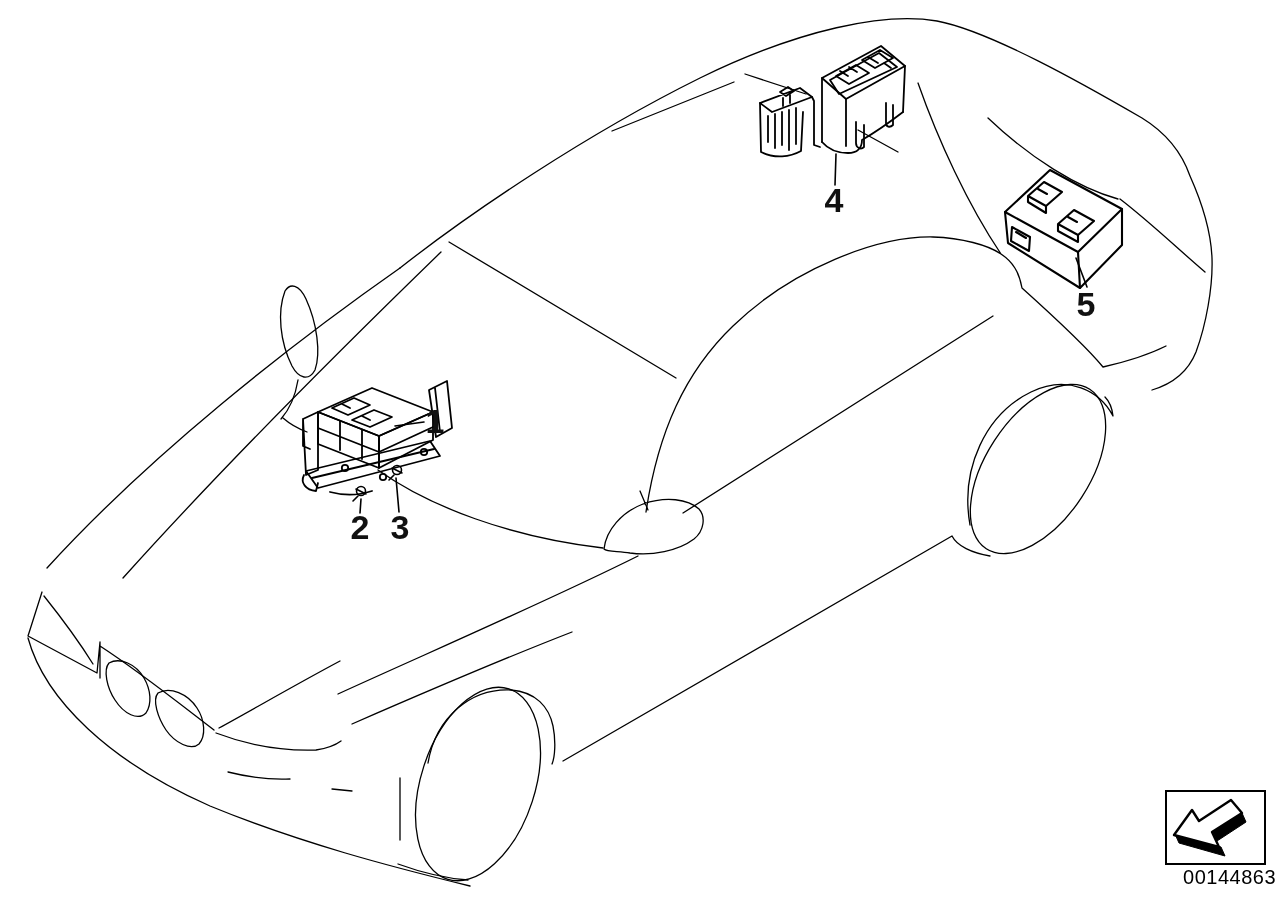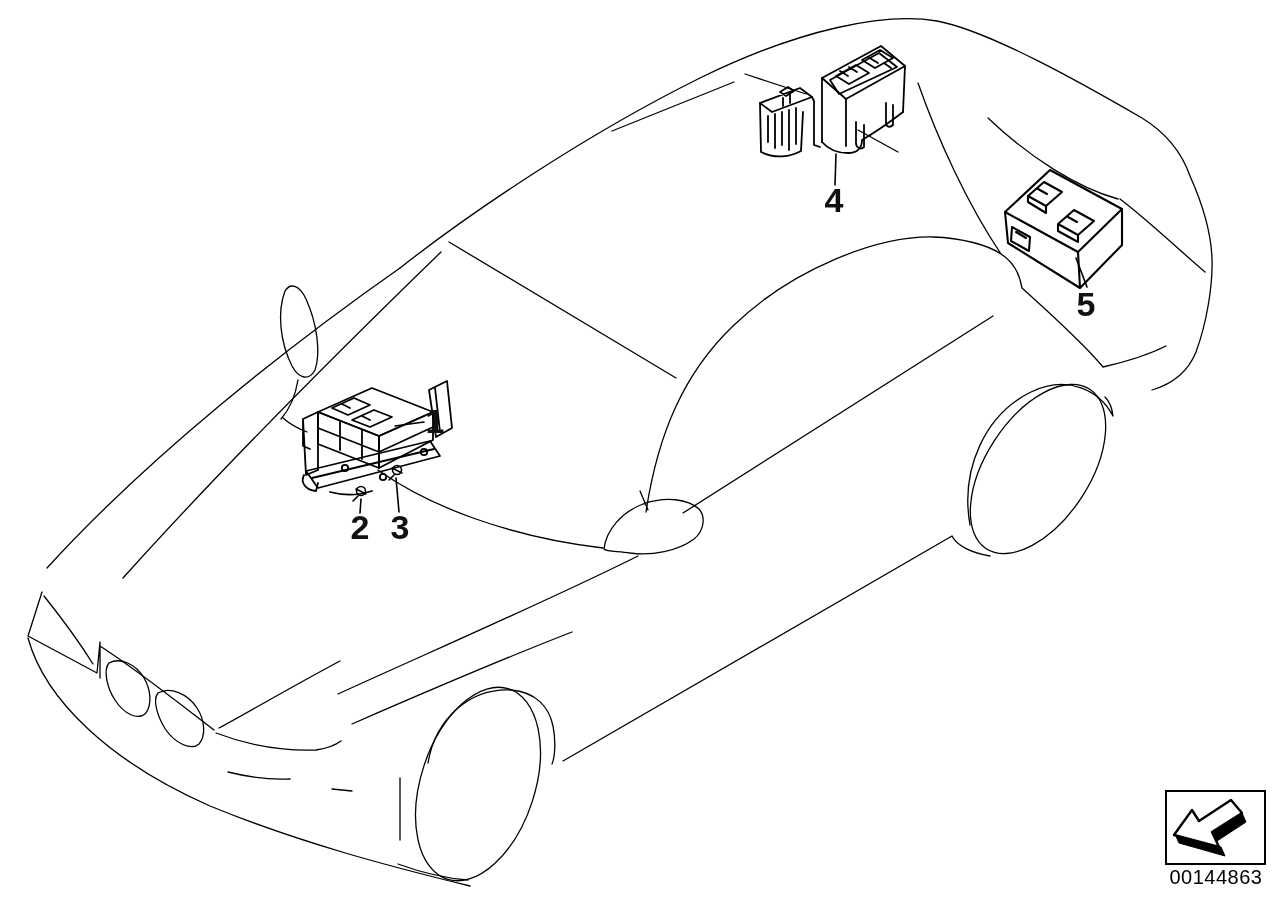--- a/index.html
+++ b/index.html
@@ -4,21 +4,21 @@
 <style>
   html,body{margin:0;padding:0;background:#ffffff;}
   .stage{position:relative;width:1287px;height:910px;background:#ffffff;overflow:hidden;
          font-family:"Liberation Sans",sans-serif;}
   .stage svg{position:absolute;left:0;top:0;}
   .callout{position:absolute;transform:translate(-50%,-50%);
            font:700 34px "Liberation Sans",sans-serif;color:#111;letter-spacing:0;
            user-select:none;cursor:pointer;line-height:1;}
   .stamp-box{position:absolute;left:1165px;top:790px;width:101px;height:75px;
              border:2.5px solid #000;box-sizing:border-box;background:#fff;}
-  .stamp-number{position:absolute;left:1156px;top:866px;width:120px;text-align:center;
+  .stamp-number{position:absolute;left:1156px;top:866px;width:120px;text-align:right;
                 font:400 20px "Liberation Sans",sans-serif;color:#000;letter-spacing:.5px;}
   path,ellipse,circle{vector-effect:non-scaling-stroke;}
 </style>
 </head>
 <body>
 
 <div class="stage">
 
   <svg width="1287" height="910" viewBox="0 0 1287 910">
 

